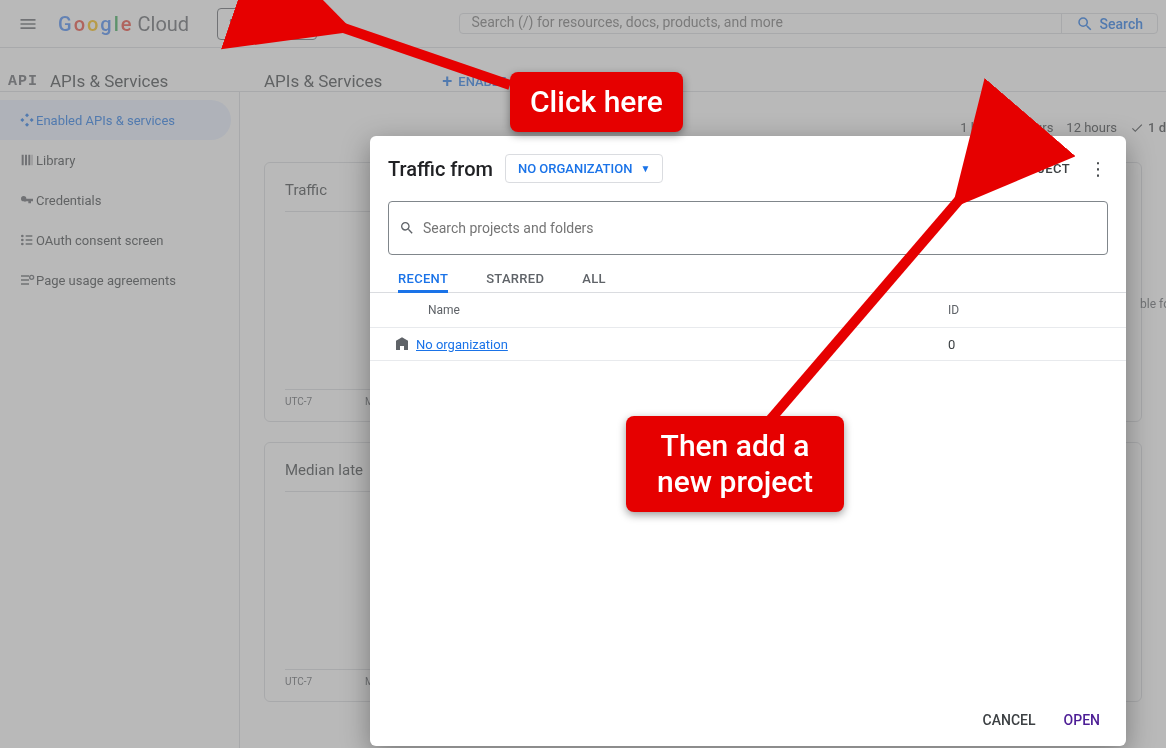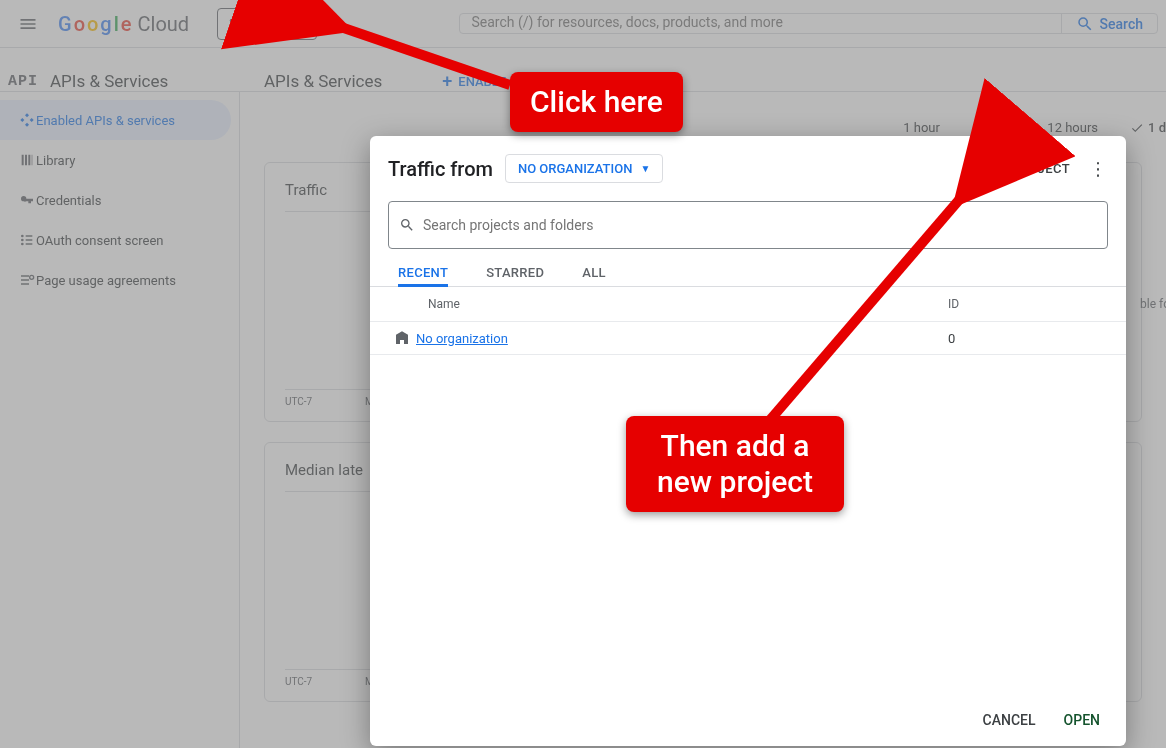--- a/index.html
+++ b/index.html
@@ -85,21 +85,21 @@
     height:40px; padding-left:18px;
     font-size:13px; color:#3c4043; cursor:pointer;
   }
   .side-item.active { color:#1a73e8; background:#e8f0fe; border-top-right-radius:20px; border-bottom-right-radius:20px; margin-right:8px;}
   .side-item .icon { width:18px; color:#5f6368; display:flex; align-items:center; justify-content:center;}
   .side-item.active .icon { color:#1a73e8; }
 
   .main { flex:1; position:relative; padding: 0 24px; }
   .time-tabs {
     position:absolute; top:28px; right:0;
-    display:flex; gap:32px; font-size:13px; color:#3c4043;
+    display:flex; gap:13px; font-size:13px; color:#3c4043;
     align-items:center;
   }
   .time-tab { cursor:pointer; }
   .time-tab.active { display:flex; align-items:center; gap:4px; font-weight:500;}
   .card {
     border:1px solid #dadce0; border-radius:6px;
     padding:18px 20px 10px 20px; margin-top:70px;
     height:260px; position:relative;
   }
   .card + .card { margin-top:20px; }
@@ -137,21 +137,21 @@
     display:flex; align-items:center; gap:8px;
     border:1px solid #dadce0; border-radius:4px;
     padding:6px 12px; color:#1a73e8; font-size:13px; font-weight:500; cursor:pointer;
   }
   .dialog-header .grow { flex:1; }
   .new-proj { font-size:13px; font-weight:500; color:#3c4043; letter-spacing:0.4px; cursor:pointer; margin-right:18px;}
   .kebab { width:20px; cursor:pointer; color:#3c4043; font-size:18px; display:flex; justify-content:center;}
   .proj-search {
     margin:6px 18px 0 18px;
     border:1px solid #80868b; border-radius:4px;
-    display:flex; align-items:center; height:48px; padding:0 10px;
+    display:flex; align-items:center; height:54px; padding:0 10px;
   }
   .proj-search .mag { color:#5f6368; margin-right:8px; }
   .proj-search input { flex:1; border:none; outline:none; font-size:14px; }
   .proj-tabs {
     display:flex; gap:38px; padding:16px 18px 0 28px;
     font-size:13px; font-weight:500; color:#5f6368;
     border-bottom:1px solid #dadce0;
   }
   .proj-tab { padding-bottom:4px; cursor:pointer; letter-spacing:0.3px;}
   .proj-tab.active { color:#1a73e8; border-bottom:3px solid #1a73e8; margin-bottom:-1px;}
@@ -167,21 +167,21 @@
   }
   .proj-row .row-icon { width:28px; color:#5f6368; display:flex; justify-content:center;}
   .proj-row .row-name { flex:1; }
   .proj-row .row-name a { color:#1a73e8; text-decoration:underline; cursor:pointer;}
   .proj-row .row-id { width:160px; color:#3c4043; }
   .dialog-footer {
     margin-top:auto; display:flex; justify-content:flex-end; gap:28px;
     padding:18px 26px; font-size:14px; font-weight:500;
   }
   .cancel-btn { color:#3c4043; cursor:pointer; }
-  .open-btn   { color:#14532d; cursor:default;}
+  .open-btn   { color:#4c1d95; cursor:default;}
 
   
   .anno-box {
     position:absolute; background:#e60000; color:#fff;
     font-size:30px; font-weight:500; text-align:center;
     padding:12px 20px; border-radius:8px;
     box-shadow:0 3px 8px rgba(0,0,0,0.4);
     line-height:1.2; white-space:nowrap;
   }
   .anno1 { top:72px; left:510px; }

